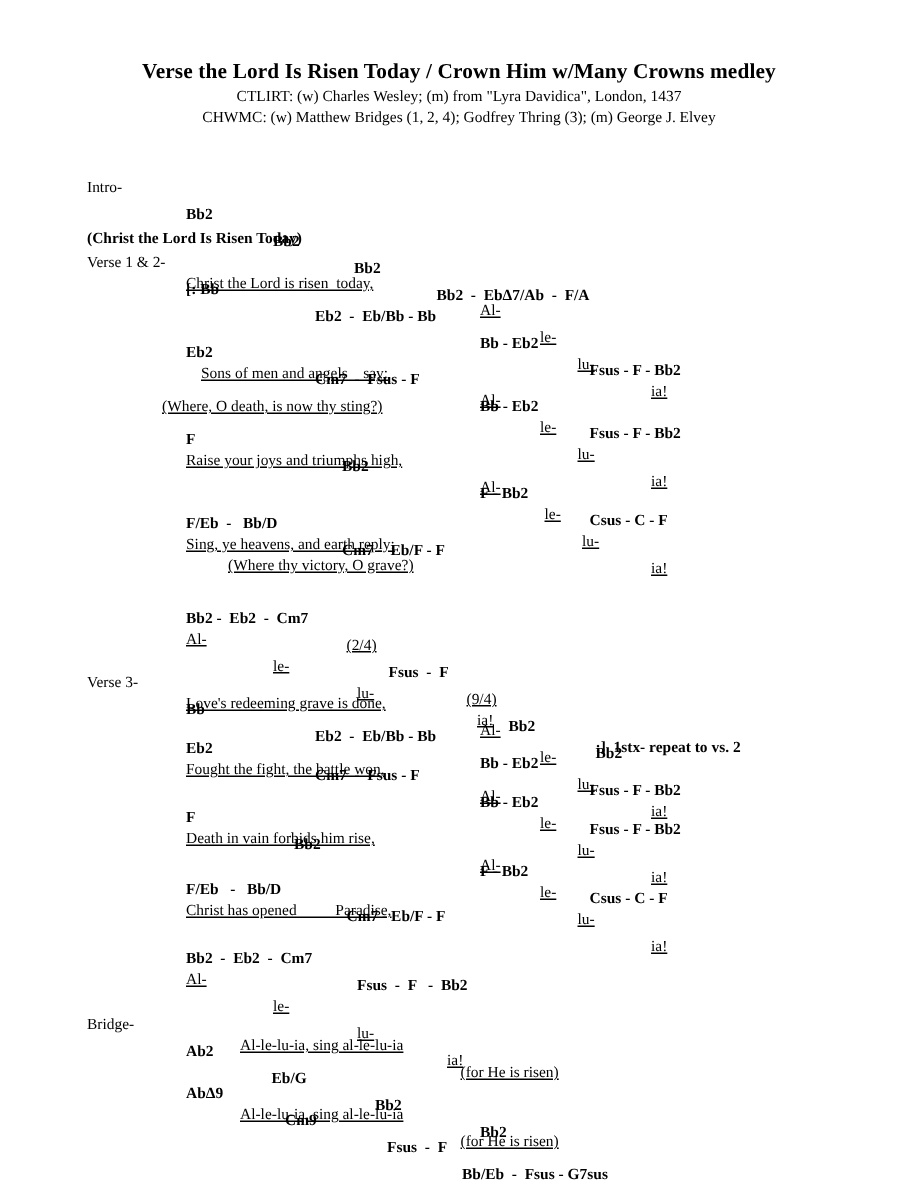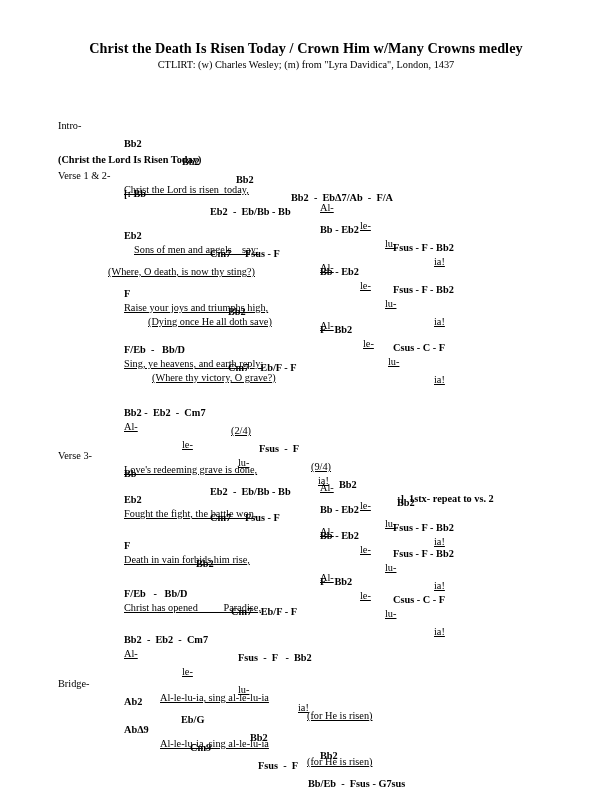--- a/index.html
+++ b/index.html
@@ -77,22 +77,23 @@
     font-size: 10.3px;
     font-weight: bold;
     white-space: pre;
   }
 </style>
 </head>
 <body>
 
 <div class="page">
 
-  <div class="title">Christ the Death Is Risen Today / Crown Him w/Many Crowns medley</div>
+  <div class="title">Verse the Lord Is Risen Today / Crown Him w/Many Crowns medley</div>
   <div class="subtitle s1">CTLIRT: (w) Charles Wesley; (m) from "Lyra Davidica", London, 1437</div>
+  <div class="subtitle s2">CHWMC: (w) Matthew Bridges (1, 2, 4); Godfrey Thring (3); (m) George J. Elvey</div>
 
   <div class="row" style="top:102px">
     <span class="lbl">Intro-</span>
     <span class="seg chord" style="left:124px">Bb2</span>
     <span class="seg chord" style="left:182px">Bb2</span>
     <span class="seg chord" style="left:236px">Bb2</span>
     <span class="seg chord" style="left:291px">Bb2  -  EbΔ7/Ab  -  F/A</span>
   </div>
 
   <div class="row" style="top:136px">
@@ -136,23 +137,20 @@
     <span class="seg chord" style="left:228px">Bb2</span>
     <span class="seg chord" style="left:320px">F - Bb2</span>
     <span class="seg chord" style="left:393px">Csus - C - F</span>
   </div>
   <div class="row" style="top:284px">
     <span class="seg lyric" style="left:124px">Raise your joys and triumphs high,</span>
     <span class="seg lyric" style="left:320px">Al-</span>
     <span class="seg lyric" style="left:363px">le-</span>
     <span class="seg lyric" style="left:388px">lu-</span>
     <span class="seg lyric" style="left:434px">ia!</span>
-  </div>
-  <div class="row" style="top:298px">
-    <span class="seg lyric" style="left:148px">(Dying once He all doth save)</span>
   </div>
 
   <div class="row" style="top:326px">
     <span class="seg chord" style="left:124px">F/Eb  -   Bb/D</span>
     <span class="seg chord" style="left:228px">Cm7 -  Eb/F - F</span>
   </div>
   <div class="row" style="top:354px">
     <span class="seg lyric" style="left:152px">(Where thy victory, O grave?)</span>
   </div>
   <div class="row" style="top:340px">

